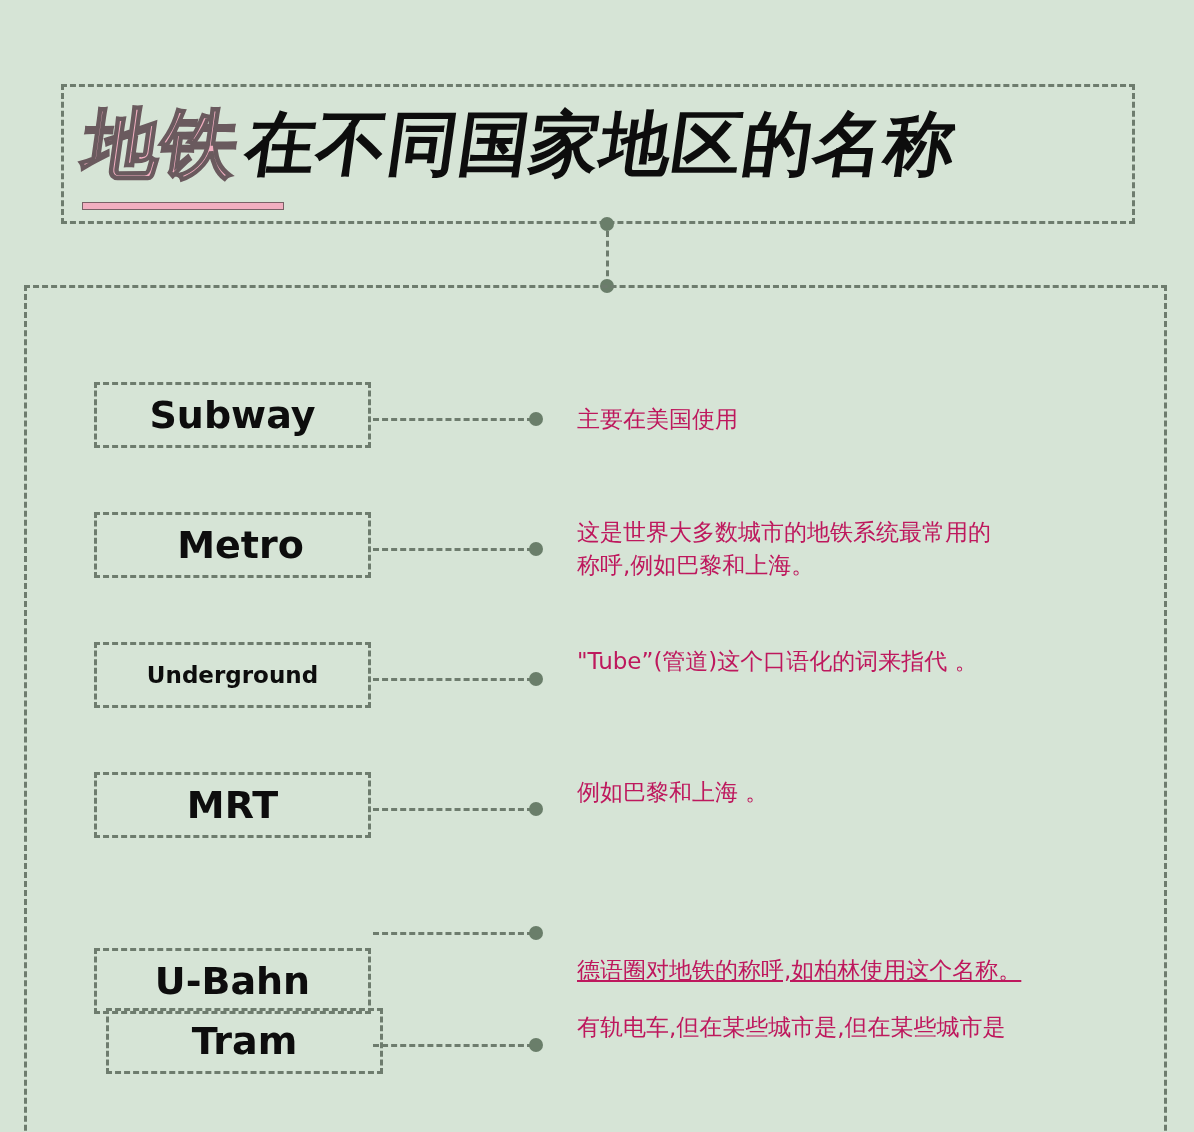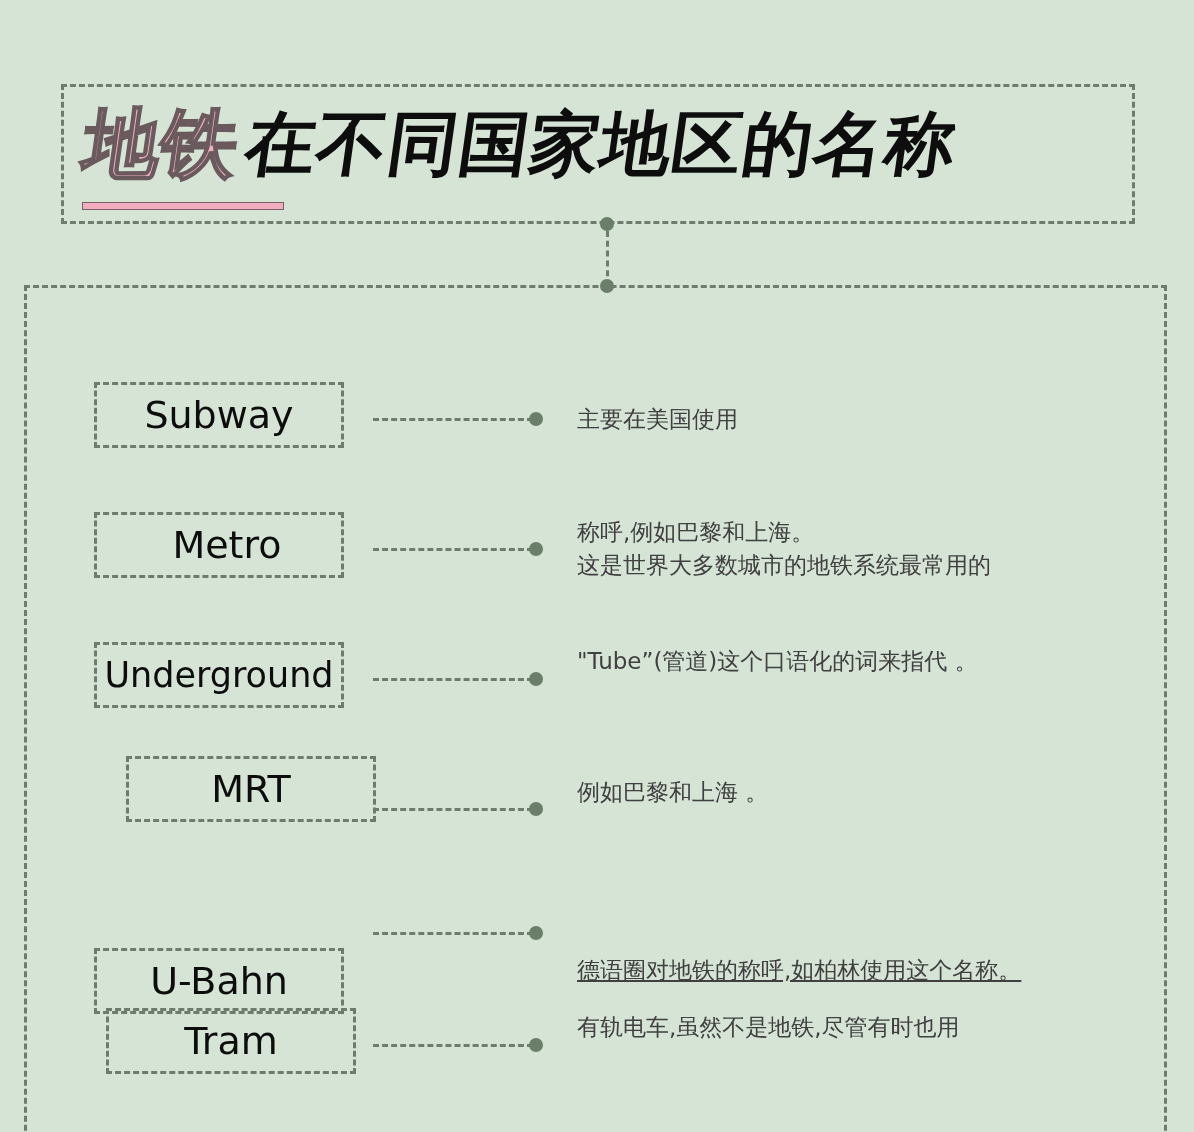--- a/index.html
+++ b/index.html
@@ -35,35 +35,35 @@
   }
   .vconn {
     position:absolute; left:606px; top:231px; width:0; height:55px;
     border-left:3px dashed #6e7c6e;
   }
   .main-box {
     position:absolute; left:24px; top:285px; width:1143px; height:900px;
     border:3px dashed #6e7c6e; box-sizing:border-box;
   }
   .term-box {
-    position:absolute; left:94px; width:250px; height:66px;
+    position:absolute; left:94px; width:277px; height:66px;
     border:3px dashed #6e7c6e; box-sizing:border-box;
     display:flex; align-items:center; justify-content:center;
-    font-family:"DejaVu Sans", sans-serif; font-weight:normal; font-size:38px;
+    font-family:"DejaVu Sans", sans-serif; font-weight:bold; font-size:38px;
     color:#0d0d0d;
   }
-  .term-box.small { font-size:35px; }
+  .term-box.small { font-size:23px; }
   .hline {
     position:absolute; left:373px; width:160px; height:0;
     border-top:3px dashed #6e7c6e;
   }
   .desc {
     position:absolute; left:577px; width:600px;
     font-family:"DejaVu Sans", sans-serif; font-size:23px; line-height:33px;
-    color:#404040;
+    color:#be185d;
   }
 </style>
 </head>
 <body>
 
 <div class="title-box"></div>
 <div class="title">
   <span class="pink">地铁</span>
   <span class="black">在不同国家地区的名称</span>
 </div>
@@ -82,36 +82,36 @@
   <div class="desc" style="top:403px;">
     <div>主要在美国使用</div>
   </div>
 </div>
 
 <div>
   <div class="term-box" style="top:512px;padding-left:16px;">Metro</div>
   <div class="hline" style="top:548px;"></div>
   <div class="dot" style="left:529px; top:542px;"></div>
   <div class="desc" style="top:516px;">
+    <div>这是世界大多数城市的地铁系统最常用的</div>
     <div>称呼,例如巴黎和上海。</div>
-    <div>这是世界大多数城市的地铁系统最常用的</div>
   </div>
 </div>
 
 <div>
   <div class="term-box small" style="top:642px;">Underground</div>
   <div class="hline" style="top:678px;"></div>
   <div class="dot" style="left:529px; top:672px;"></div>
   <div class="desc" style="top:645px;">
     <div> "Tube”(管道)这个口语化的词来指代 。</div>
   </div>
 </div>
 
 <div>
-  <div class="term-box" style="top:756px;margin-left:32px;">MRT</div>
+  <div class="term-box" style="top:772px;">MRT</div>
   <div class="hline" style="top:808px;"></div>
   <div class="dot" style="left:529px; top:802px;"></div>
   <div class="desc" style="top:776px;">
     <div>例如巴黎和上海 。</div>
   </div>
 </div>
 
 <div>
   <div class="term-box" style="top:948px;">U-Bahn</div>
   <div class="hline" style="top:932px;"></div>
@@ -119,15 +119,15 @@
   <div class="desc" style="top:954px;text-decoration:underline;">
     <div>德语圈对地铁的称呼,如柏林使用这个名称。</div>
   </div>
 </div>
 
 <div>
   <div class="term-box" style="top:1008px;margin-left:12px;">Tram</div>
   <div class="hline" style="top:1044px;"></div>
   <div class="dot" style="left:529px; top:1038px;"></div>
   <div class="desc" style="top:1011px;">
-    <div>有轨电车,虽然不是地铁,尽管有时也用</div>
+    <div>有轨电车,但在某些城市是,但在某些城市是</div>
   </div>
 </div>
 
 </body></html>

